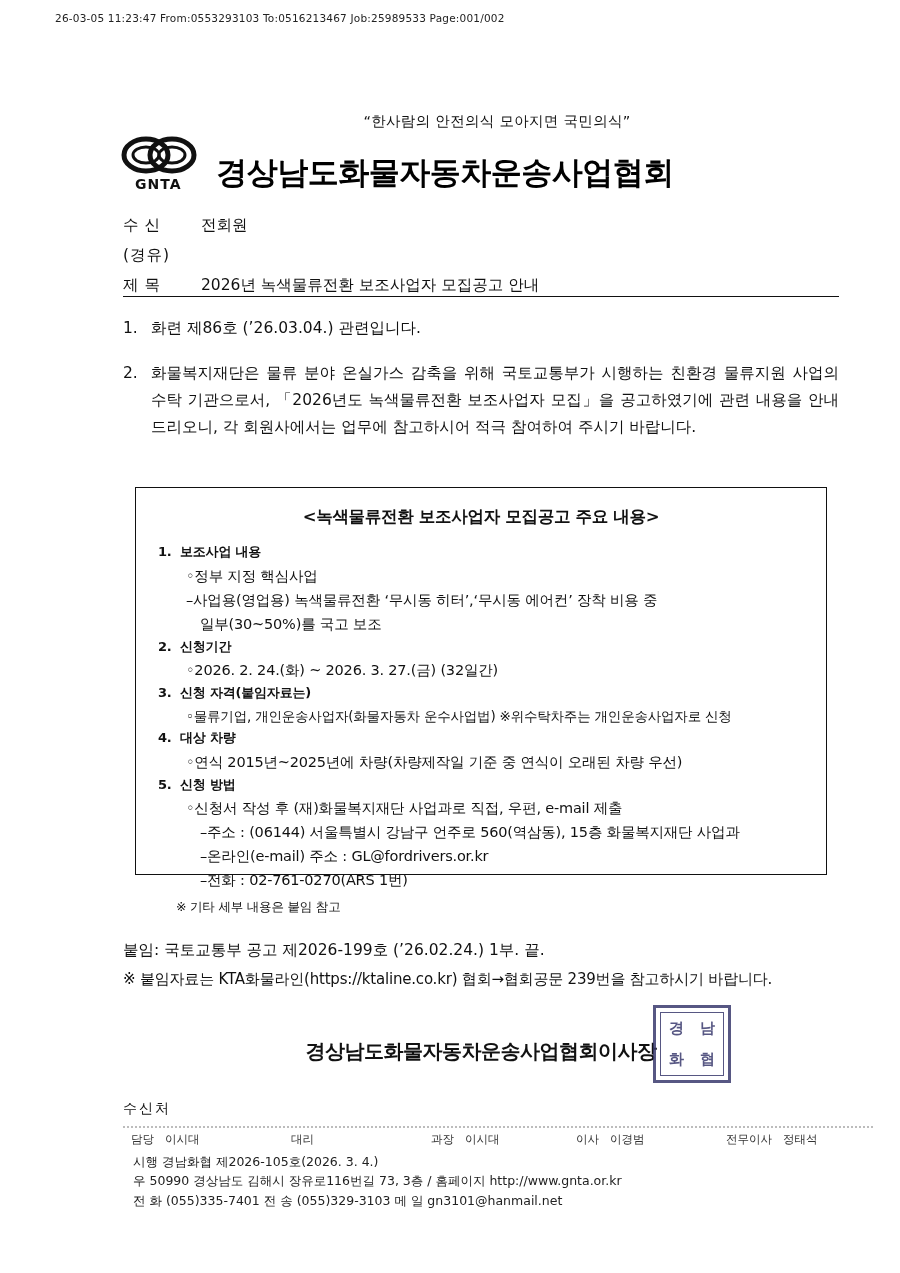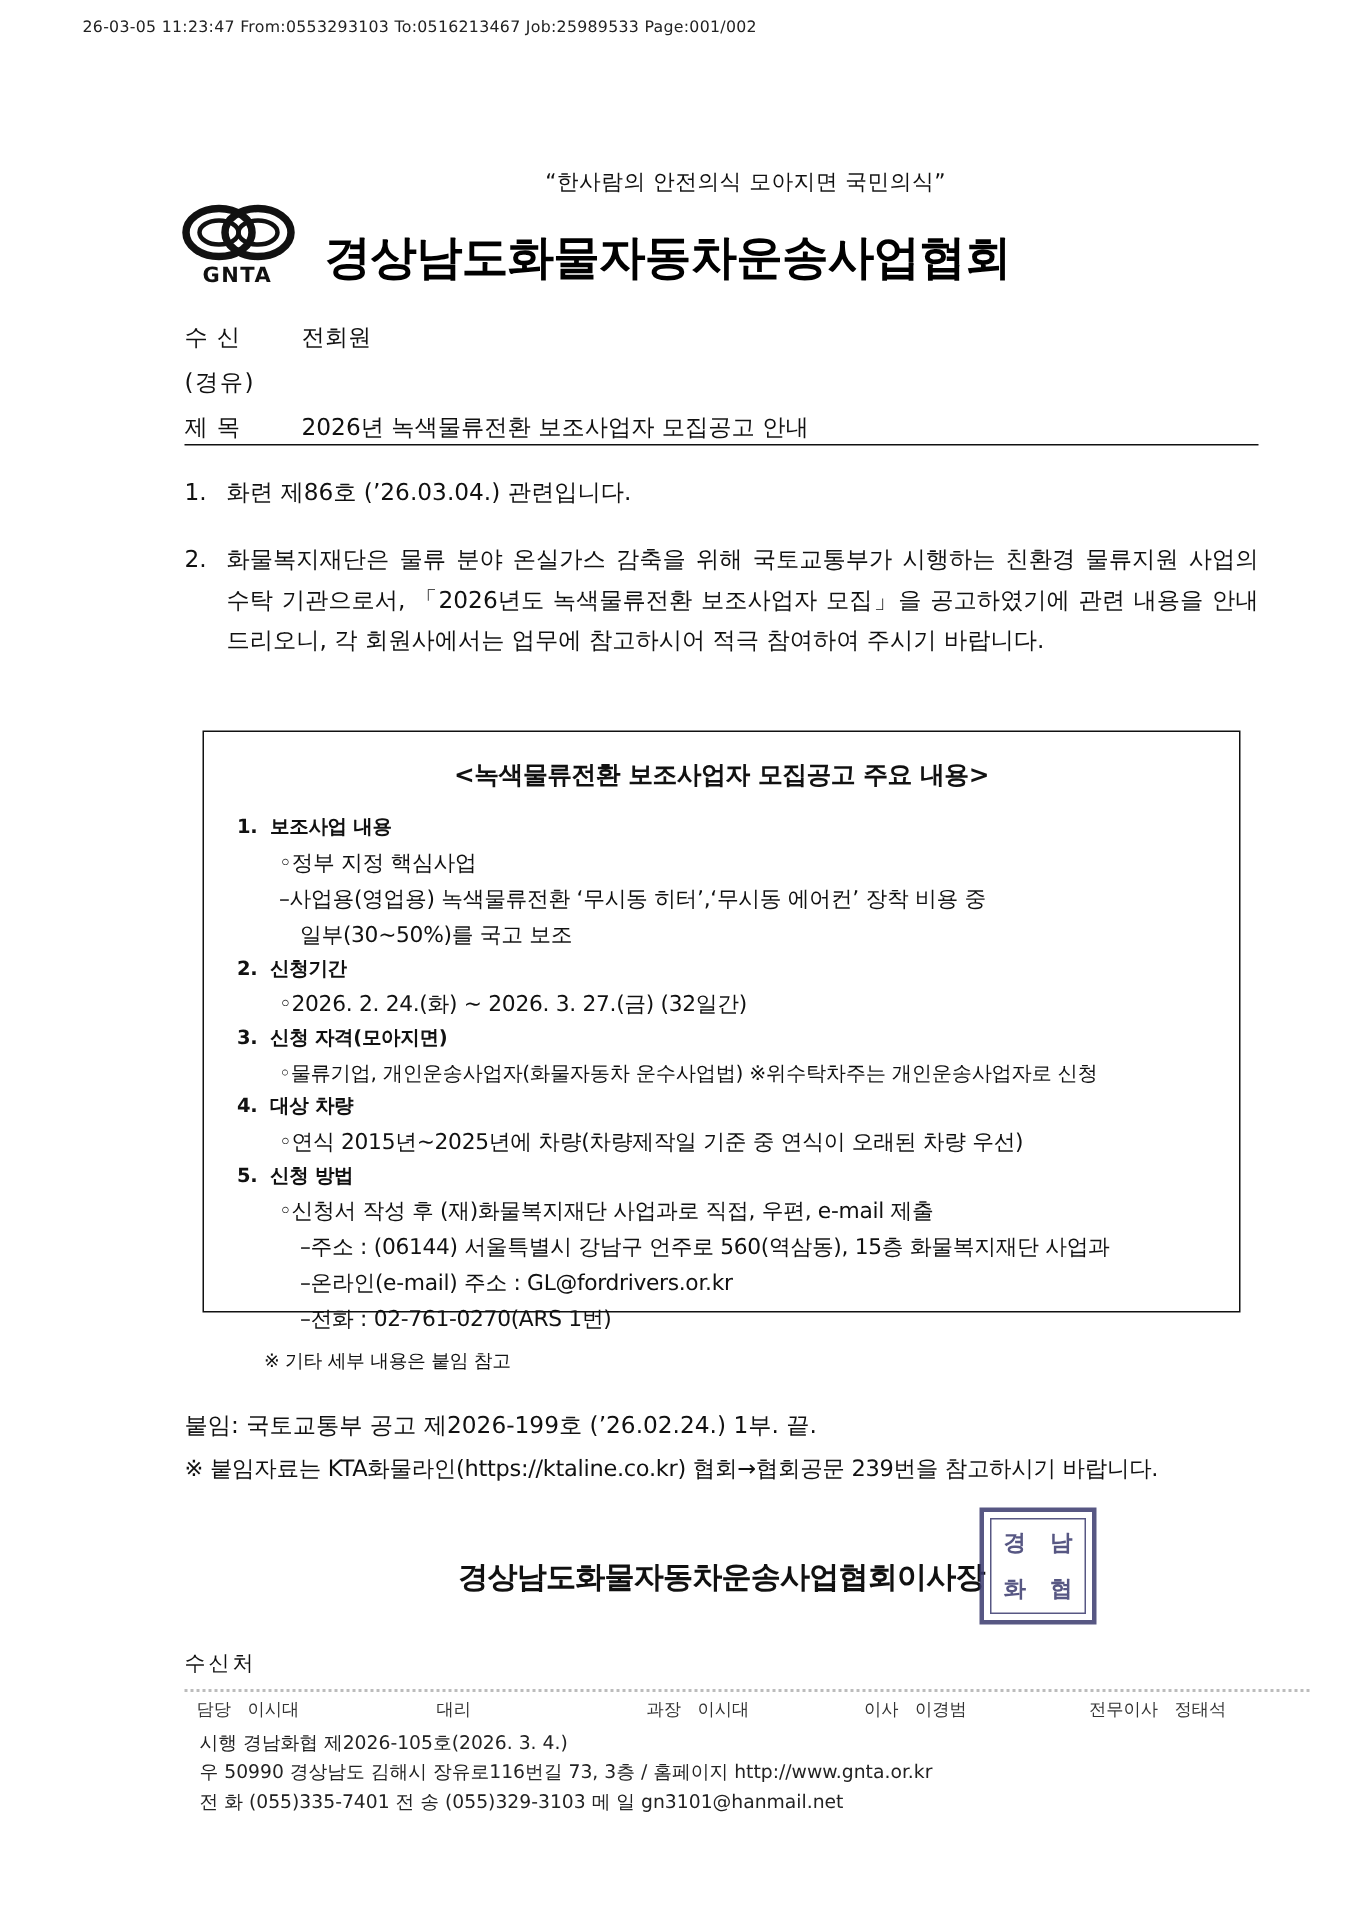--- a/index.html
+++ b/index.html
@@ -333,21 +333,21 @@
 
       <li class="notice-item">
         <div class="notice-head">
           <span class="num">2.</span><span>신청기간</span>
         </div>
         <div class="sub">◦2026. 2. 24.(화) ~ 2026. 3. 27.(금) (32일간)</div>
       </li>
 
       <li class="notice-item">
         <div class="notice-head">
-          <span class="num">3.</span><span>신청 자격(모아지면)</span>
+          <span class="num">3.</span><span>신청 자격(붙임자료는)</span>
         </div>
         <div class="sub small">◦물류기업, 개인운송사업자(화물자동차 운수사업법) ※위수탁차주는 개인운송사업자로 신청</div>
       </li>
 
       <li class="notice-item">
         <div class="notice-head">
           <span class="num">4.</span><span>대상 차량</span>
         </div>
         <div class="sub">◦연식 2015년~2025년에 차량(차량제작일 기준 중 연식이 오래된 차량 우선)</div>
       </li>

